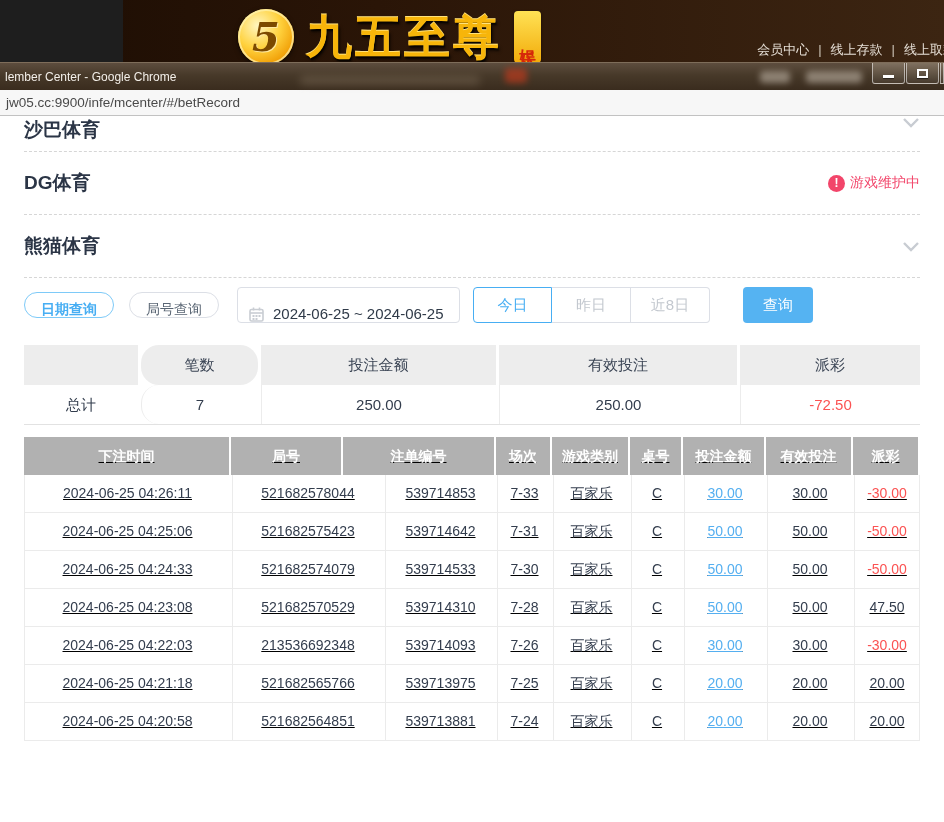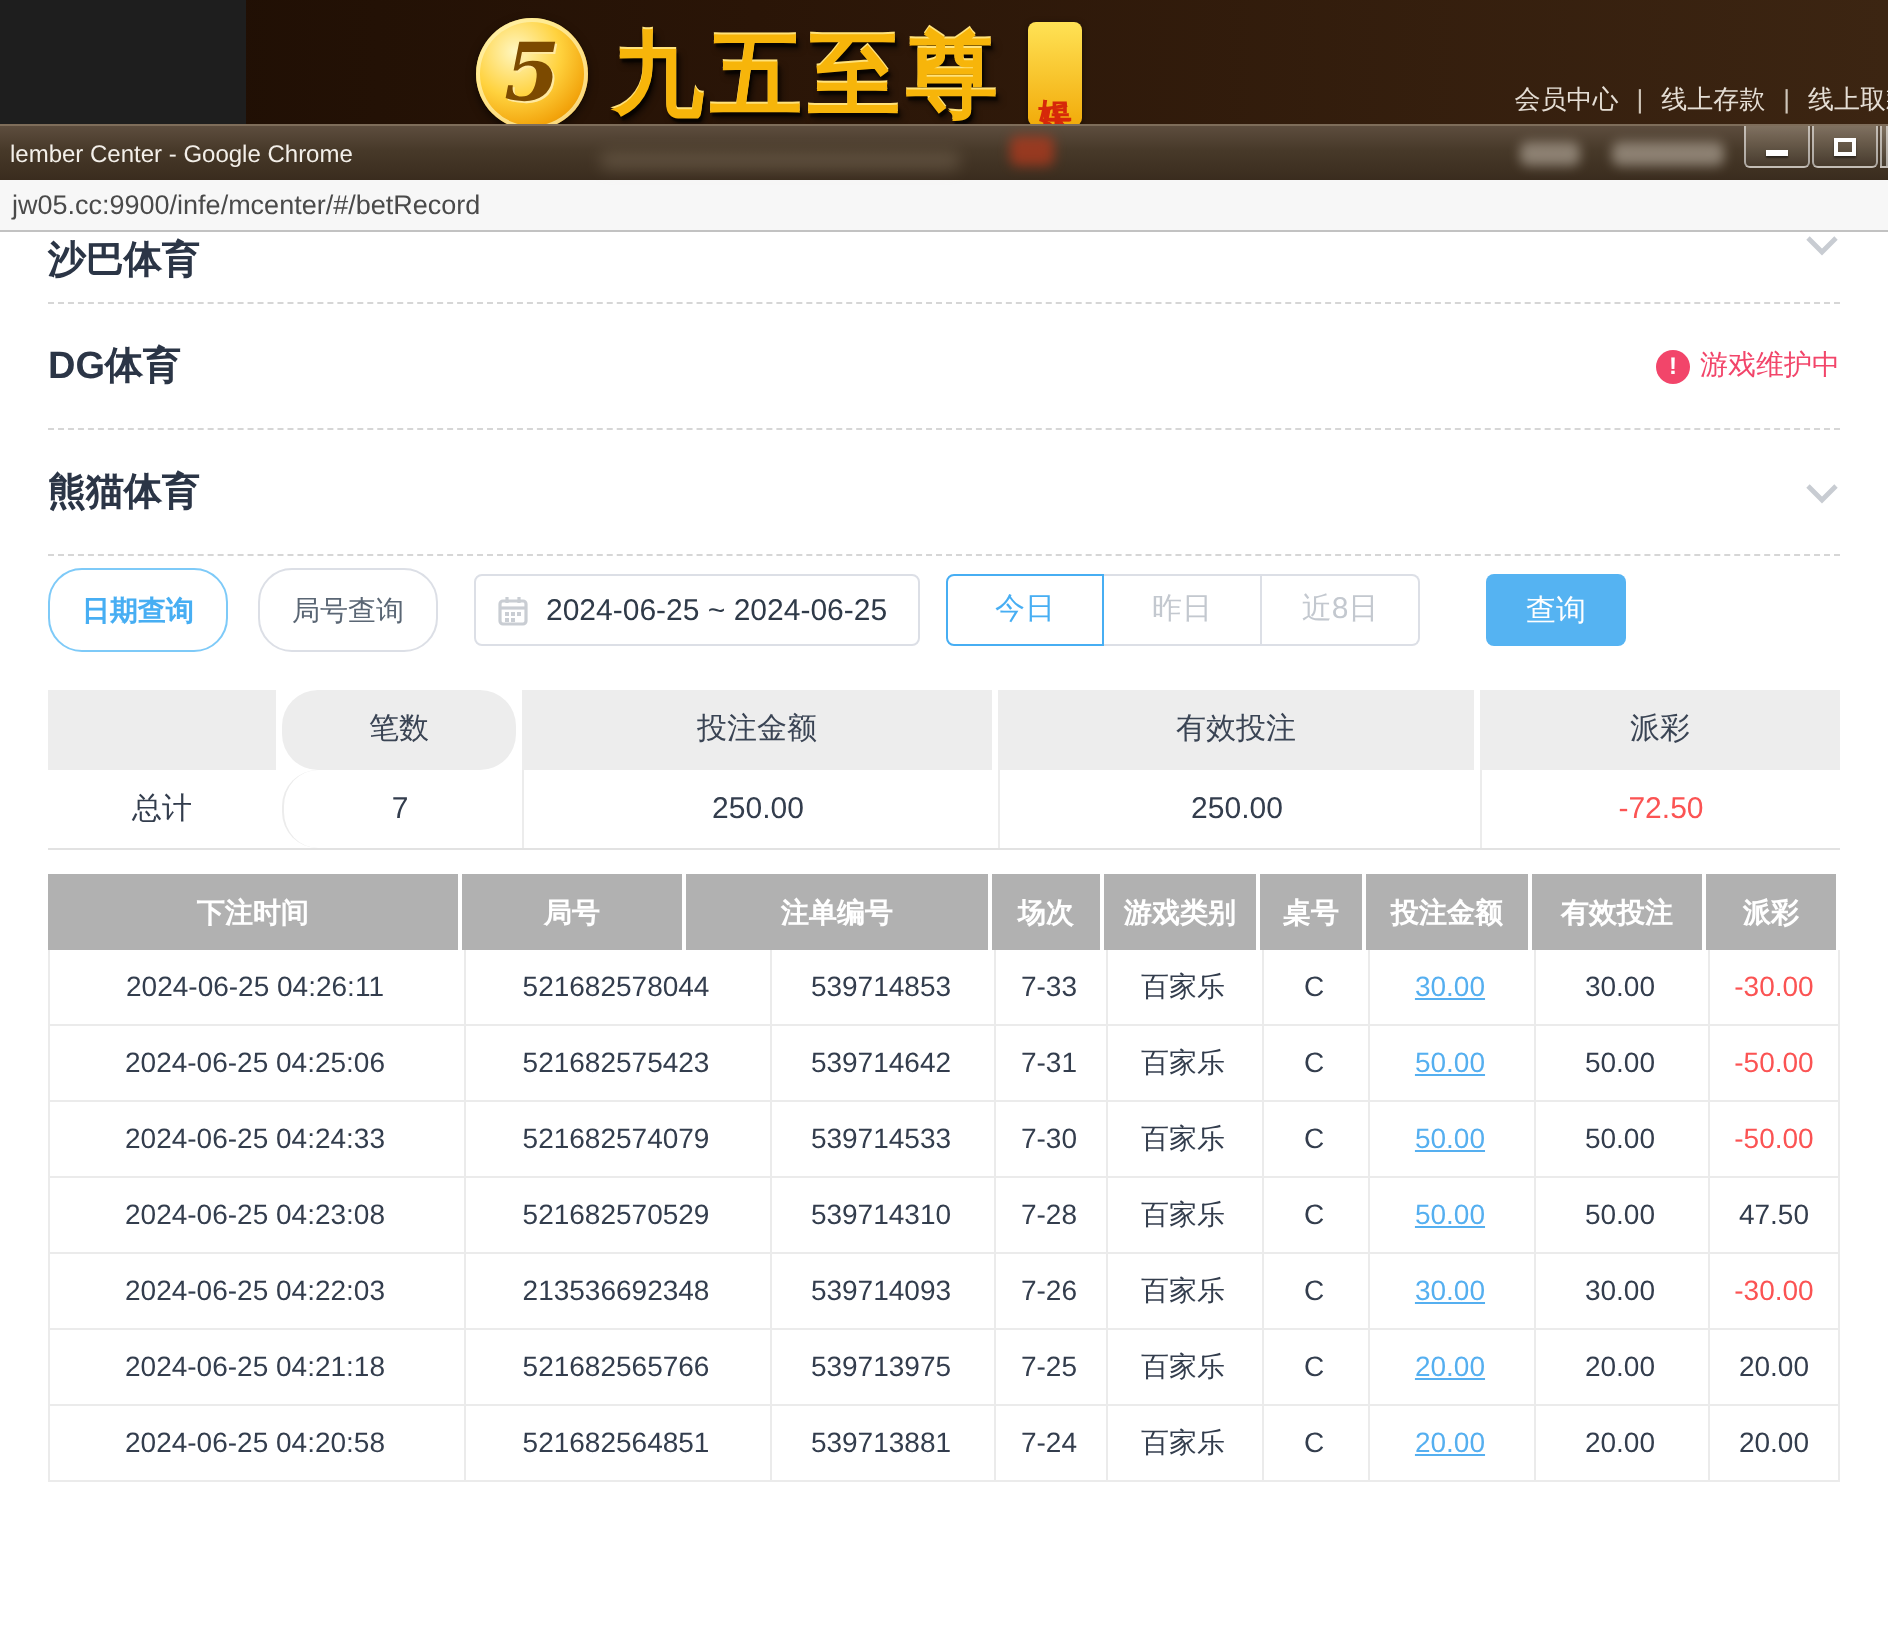--- a/index.html
+++ b/index.html
@@ -61,26 +61,26 @@
   .acc-row.r4 { height:57px; border-bottom:none; }
   .acc-title { font-size:19px; font-weight:bold; color:#2b3546; }
   .chev { display:block; }
   .maint { display:flex; align-items:center; gap:5px; }
   .alert-ico { width:17px; height:17px; border-radius:50%; background:var(--maintenance,#f2456a);
     color:#fff; font-weight:bold; font-size:12px; line-height:17px; text-align:center; flex:none; }
   .maint-text { color:var(--maintenance,#f2456a); font-size:14px; }
 
   
   .filter-row { display:flex; align-items:center; margin-top:9px; height:36px; }
-  .pill { height:42px; line-height:32px; padding:0 16px; border-radius:17px; font-size:14px;
+  .pill { height:26px; line-height:32px; padding:0 16px; border-radius:17px; font-size:14px;
     background:#fff; cursor:pointer; }
   .pill.active { border:1px solid #7ecaf8; color:var(--accent,#47aef3); font-weight:bold; }
   .pill.inactive { border:1px solid #dcdfe6; color:#5a6674; margin-left:15px; }
   .date-box { margin-left:18px; width:223px; height:36px; border:1px solid #dcdfe6; border-radius:4px;
-    display:flex; align-items:center; padding:0 11px; gap:9px; font-size:15px; color:#2f3a48; }
+    display:flex; align-items:flex-end; padding:0 11px; gap:9px; font-size:15px; color:#2f3a48; }
   .seg { display:flex; margin-left:13px; }
   .seg-btn { width:79px; height:36px; line-height:34px; text-align:center; font-size:15px;
     border:1px solid #dcdfe6; background:#fff; color:#c3c8cf; }
   .seg-btn + .seg-btn { border-left:none; }
   .seg-btn:first-child { border-radius:4px 0 0 4px; }
   .seg-btn:last-child { border-radius:0 4px 4px 0; }
   .seg-btn.active { border:1px solid var(--accent,#47aef3); color:var(--accent,#47aef3); }
   .search-btn { margin-left:33px; width:70px; height:36px; background:var(--accent-btn,#55b3f2);
     color:#fff; border:none; border-radius:4px; font-size:15px; cursor:pointer; }
 
@@ -88,21 +88,21 @@
   .stable { margin-top:22px; font-size:15px; }
   .srow { display:flex; gap:3px; }
   .shead .scell { background:var(--summary-header,#ededed); color:#3a4454; height:40px; line-height:40px; text-align:center; }
   .sbody { border-bottom:1px solid #e2e2e2; }
   .sbody .scell { height:39px; line-height:39px; text-align:center; color:#333d4d; background:#fff; }
   .sbody .scell + .scell { border-left:1px solid #ececec; }
   .s0{width:114px;} .s1{width:117px;border-radius:18px;} .s2{width:235px;} .s3{width:238px;} .s4{width:180px;}
   .neg { color:var(--negative,#fb5353) !important; }
 
   
-  .dtable { margin-top:12px; font-size:14px; }
+  .dtable { margin-top:12px; font-size:14px;text-decoration:underline; }
   .drow { display:flex; gap:2px; }
   .dhead .dcell { background:var(--table-header,#b1b1b1); color:#fff; font-weight:bold;
     height:38px; line-height:38px; text-align:center; }
   .dbody { border:1px solid #ebebeb; border-top:none; }
   .dbody .drow { border-bottom:1px solid #ebebeb; }
   .dbody .drow:last-child { border-bottom:none; }
   .dbody .dcell { height:37px; line-height:37px; text-align:center; color:#333d4d; background:#fff; }
   .dbody .dcell + .dcell { border-left:1px solid #ebebeb; }
   .c0{width:205px;} .c1{width:151px;} .c2{width:110px;} .c3{width:54px;} .c4{width:76px;}
   .c5{width:51px;} .c6{width:81px;} .c7{width:85px;} .c8{width:65px;}

